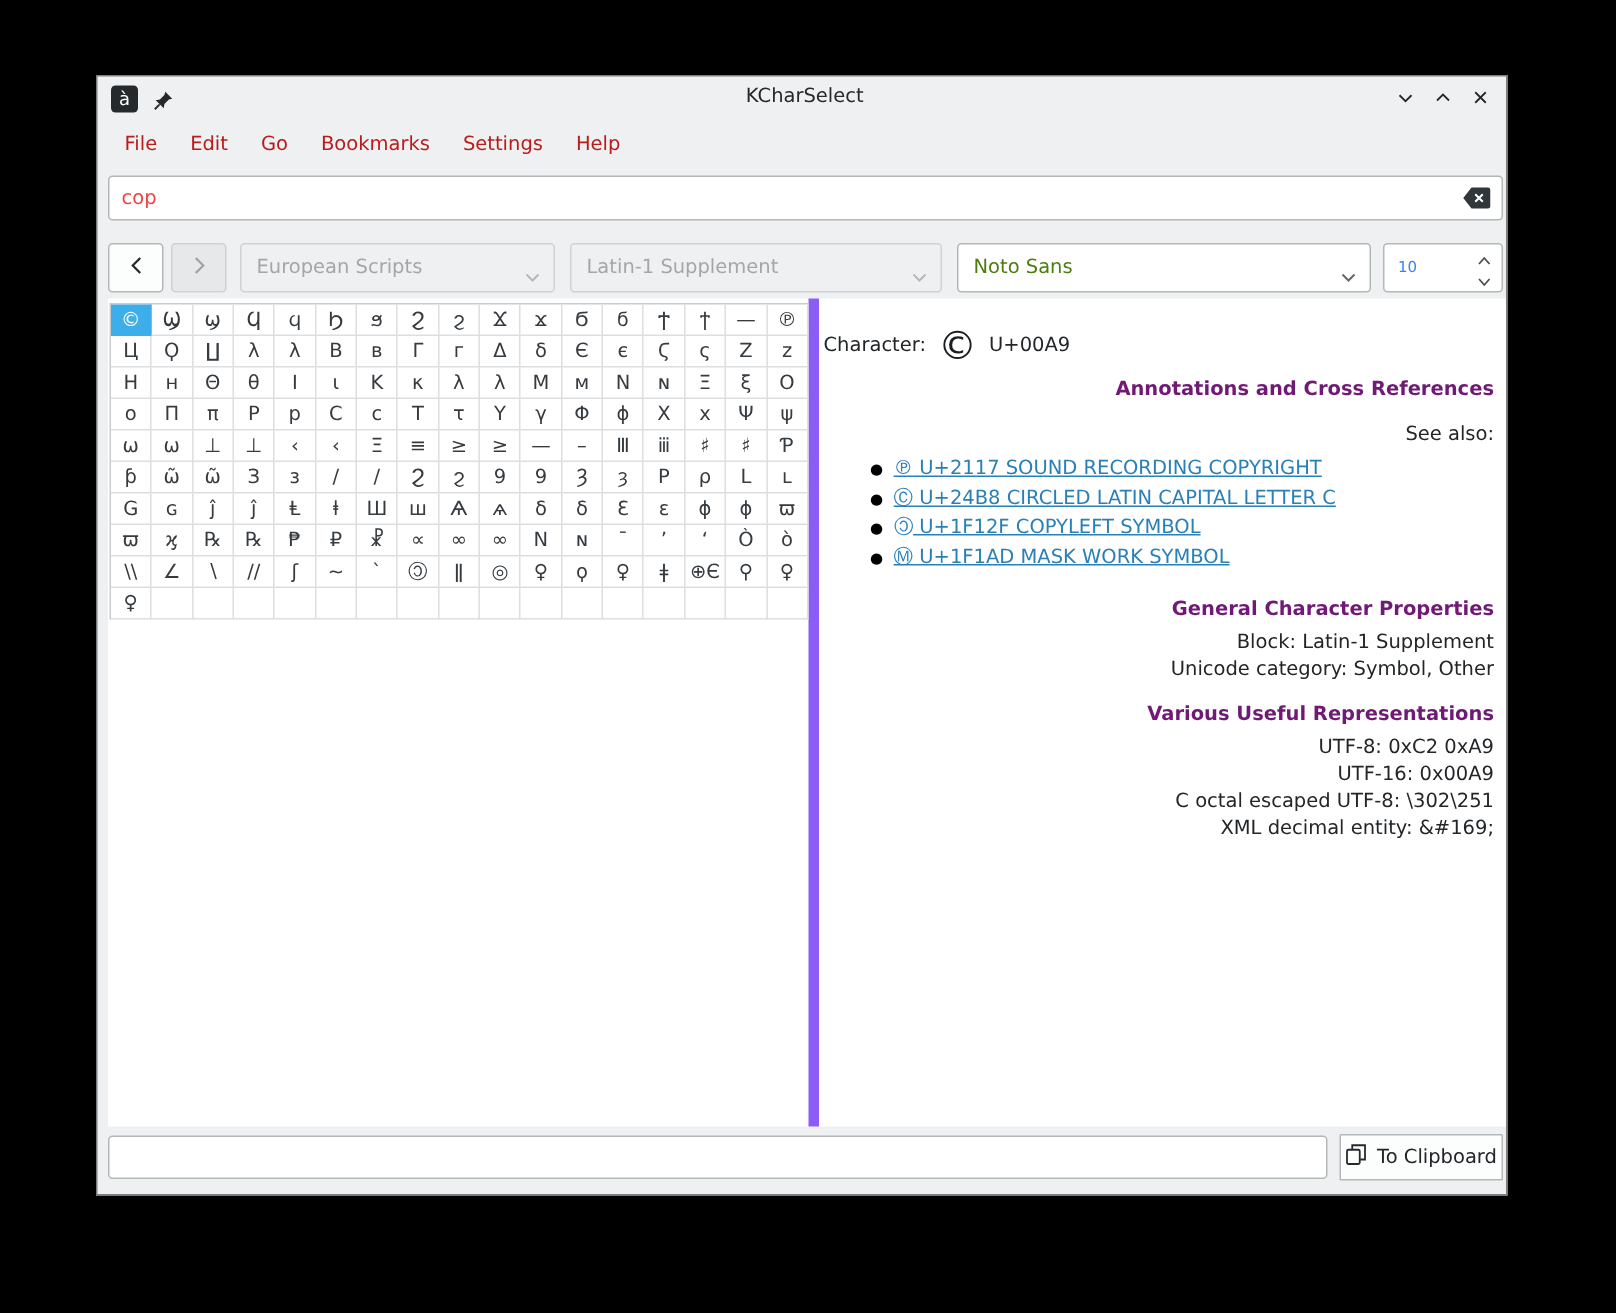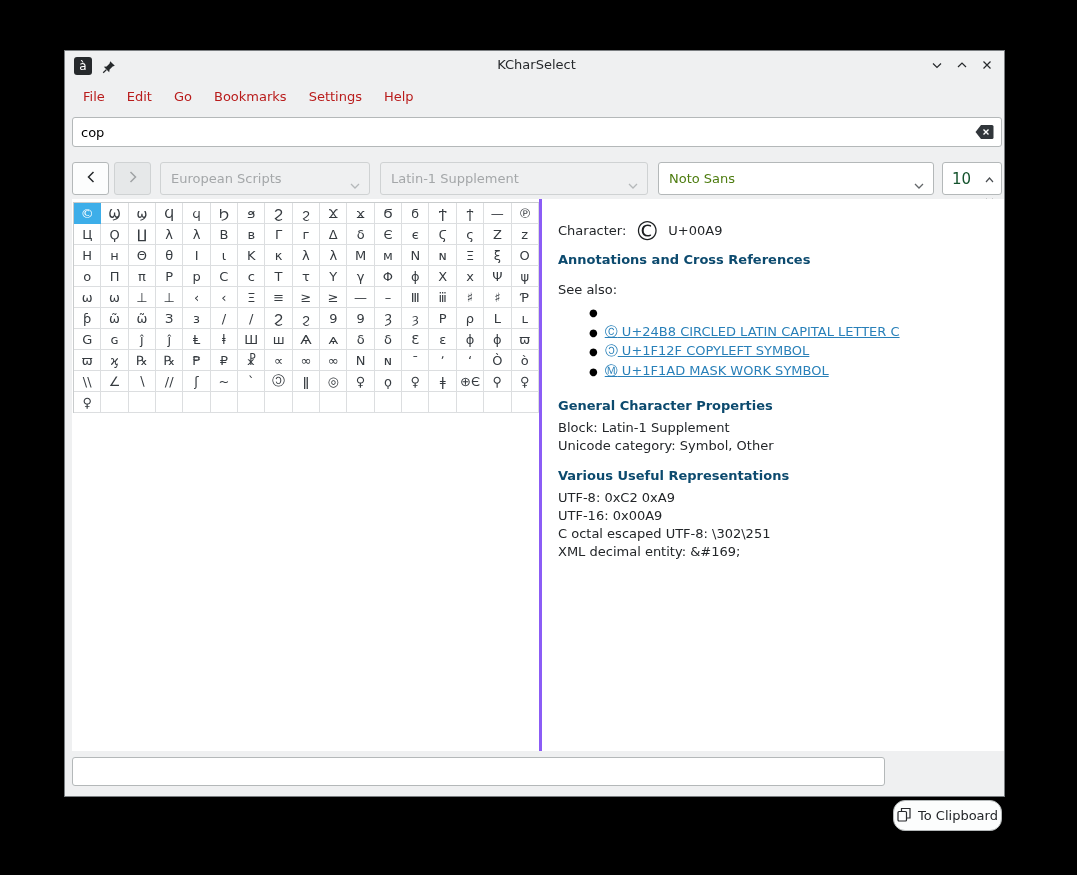--- a/index.html
+++ b/index.html
@@ -14,63 +14,63 @@
   .pin-icon{position:absolute;left:37px;top:8px;}
   .win-title{position:absolute;left:4px;right:0;top:6px;text-align:center;font-size:13px;color:#26292c;}
   .win-controls{position:absolute;right:11px;top:8px;display:flex;gap:13px;}
   .win-controls svg{display:block;}
   
   .menubar{display:flex;align-items:center;height:29px;padding-left:7px;}
   .menu-item{font-size:13px;color:#b91c1c;padding:3px 11px 4px;}
   
   .search-row{position:relative;margin:6px 2px 0 7px;height:30px;}
   .search-input{width:100%;height:30px;border:1px solid #b4b8b9;border-radius:3px;background:#fff;
-    font:13px "DejaVu Sans","Liberation Sans",sans-serif;color:#000000;padding:0 32px 0 8px;outline:none;}
+    font:13px "DejaVu Sans","Liberation Sans",sans-serif;color:#ef4444;padding:0 32px 0 8px;outline:none;}
   .clear-icon{position:absolute;right:8px;top:7px;cursor:pointer;}
   
   .nav-row{display:flex;margin:15px 2px 0 7px;height:33px;align-items:stretch;}
   .nav-btn{width:37px;border:1px solid #b4b8b9;border-radius:3px;background:#fcfdfd;
     display:flex;align-items:center;justify-content:center;}
   .nav-btn.disabled{background:#e6e8e9;border-color:#cfd2d3;}
   .combo{position:relative;border:1px solid #cfd2d3;border-radius:3px;background:#eff0f1;
     font-size:13px;color:#a4a7a9;display:flex;align-items:center;padding:0 26px 0 10px;}
   .combo.enabled{background:#fff;border-color:#b4b8b9;color:#4d7c0f;}
   .combo .chev{position:absolute;right:9px;top:14px;}
   .spinbox{position:relative;border:1px solid #b4b8b9;border-radius:3px;background:#fff;
-    font-size:15px;color:#14532d;display:flex;align-items:center;padding-left:9px;flex:1;}
+    font-size:10px;color:#3b82f6;display:flex;align-items:center;padding-left:9px;flex:1;}
   .spin-arrows{position:absolute;right:7px;top:6px;display:flex;flex-direction:column;gap:3px;}
   
   .main{position:absolute;left:7px;top:148px;width:932px;height:552px;background:#fff;display:flex;}
   .grid-pane{width:467px;position:relative;}
   .char-grid{position:absolute;left:1px;top:3px;width:466px;display:grid;
     grid-template-columns:repeat(17,27.35px);border-top:1px solid #c9cccd;border-left:1px solid #c9cccd;}
   .cell{height:21px;border-right:1px solid #dcdee0;border-bottom:1px solid #dcdee0;
     font-size:13px;color:#363b40;display:flex;align-items:center;justify-content:center;overflow:hidden;}
   .cell.sel{background:#3daee9;border-color:#3daee9;color:#fff;}
   .flip{transform:scaleX(-1);display:inline-block;}
   
-  .detail-pane{flex:1;border-left:3px solid #8b5cf6;padding:18px 8px 0 16px;
-    font-size:13px;color:#232629;line-height:18px;}
+  .detail-pane{flex:1;border-left:7px solid #8b5cf6;padding:18px 8px 0 3px;
+    font-size:13px;color:#232629;line-height:18px;text-align:right;}
   .char-line{display:flex;align-items:center;height:28px;margin-bottom:6px;gap:8px;}
   .big-glyph{font-size:26px;color:#1b1e20;}
   .name-line{margin-bottom:12px;}
-  .sec-heading{font-weight:bold;color:#0c4a6e;margin:0 0 12px;}
+  .sec-heading{font-weight:bold;color:#701a75;margin:0 0 12px;}
   .sec-heading.mt{margin-top:16px;margin-bottom:4px;}
   .see-also-label{margin-bottom:5px;}
   .see-also-list{margin-left:31px;}
   .see-also-item{line-height:18.5px;display:flex;align-items:baseline;}
   .bullet{color:#000;margin-right:7px;font-size:10px;}
   .see-link{color:#2980b9;text-decoration:underline;cursor:pointer;}
   .prop-line,.rep-line{line-height:18px;}
   
   .footer-input{position:absolute;left:7px;top:706px;width:813px;height:29px;border:1px solid #b4b8b9;
     border-radius:3px;background:#fff;font:13px "DejaVu Sans","Liberation Sans",sans-serif;padding:0 8px;outline:none;}
   .clip-btn{position:absolute;left:828px;top:705px;width:109px;height:31px;border:1px solid #b4b8b9;
-    border-radius:12px;background:#fcfdfd;display:flex;align-items:center;justify-content:center;gap:7px;
-    font-size:13px;color:#232629;margin-top:44px;}
+    border-radius:1px;background:#fcfdfd;display:flex;align-items:center;justify-content:center;gap:7px;
+    font-size:13px;color:#232629;}
 </style>
 </head>
 <body>
 
 <div class="window">
 
   <div class="titlebar">
     <div class="app-icon">à</div>
     <span class="pin-icon">
       <svg width="14" height="14" viewBox="0 0 14 14">
@@ -133,21 +133,21 @@
       </span>
     </div>
     <div class="combo" style="width:210px;margin-right:10px;">
       <span>European Scripts</span>
       <span class="chev">
         <svg width="10" height="6" viewBox="0 0 10 6">
             <path d="M1 1 L5 5 L9 1" fill="none" stroke="#b5b8ba" stroke-width="1.3"></path>
           </svg>
       </span>
     </div>
-    <div class="combo" style="width:268px;margin-right:10px;">
+    <div class="combo" style="width:248px;margin-right:10px;">
       <span>Latin-1 Supplement</span>
       <span class="chev">
         <svg width="10" height="6" viewBox="0 0 10 6">
             <path d="M1 1 L5 5 L9 1" fill="none" stroke="#b5b8ba" stroke-width="1.3"></path>
           </svg>
       </span>
     </div>
     <div class="combo enabled" style="width:276px;margin-right:8px;">
       <span>Noto Sans</span>
       <span class="chev">
@@ -692,20 +692,21 @@
       <div class="char-line">
         <span>Character:</span>
         <span class="big-glyph">©</span>
         <span>U+00A9</span>
       </div>
       <div class="sec-heading">Annotations and Cross References</div>
       <div class="see-also-label">See also:</div>
       <div class="see-also-list">
           <div class="see-also-item">
             <span class="bullet">●</span>
+            <a class="see-link"><span>℗</span> U+2117 SOUND RECORDING COPYRIGHT</a>
           </div>
           <div class="see-also-item">
             <span class="bullet">●</span>
             <a class="see-link"><span>Ⓒ</span> U+24B8 CIRCLED LATIN CAPITAL LETTER C</a>
           </div>
           <div class="see-also-item">
             <span class="bullet">●</span>
             <a class="see-link"><span class="flip">Ⓒ</span> U+1F12F COPYLEFT SYMBOL</a>
           </div>
           <div class="see-also-item">

